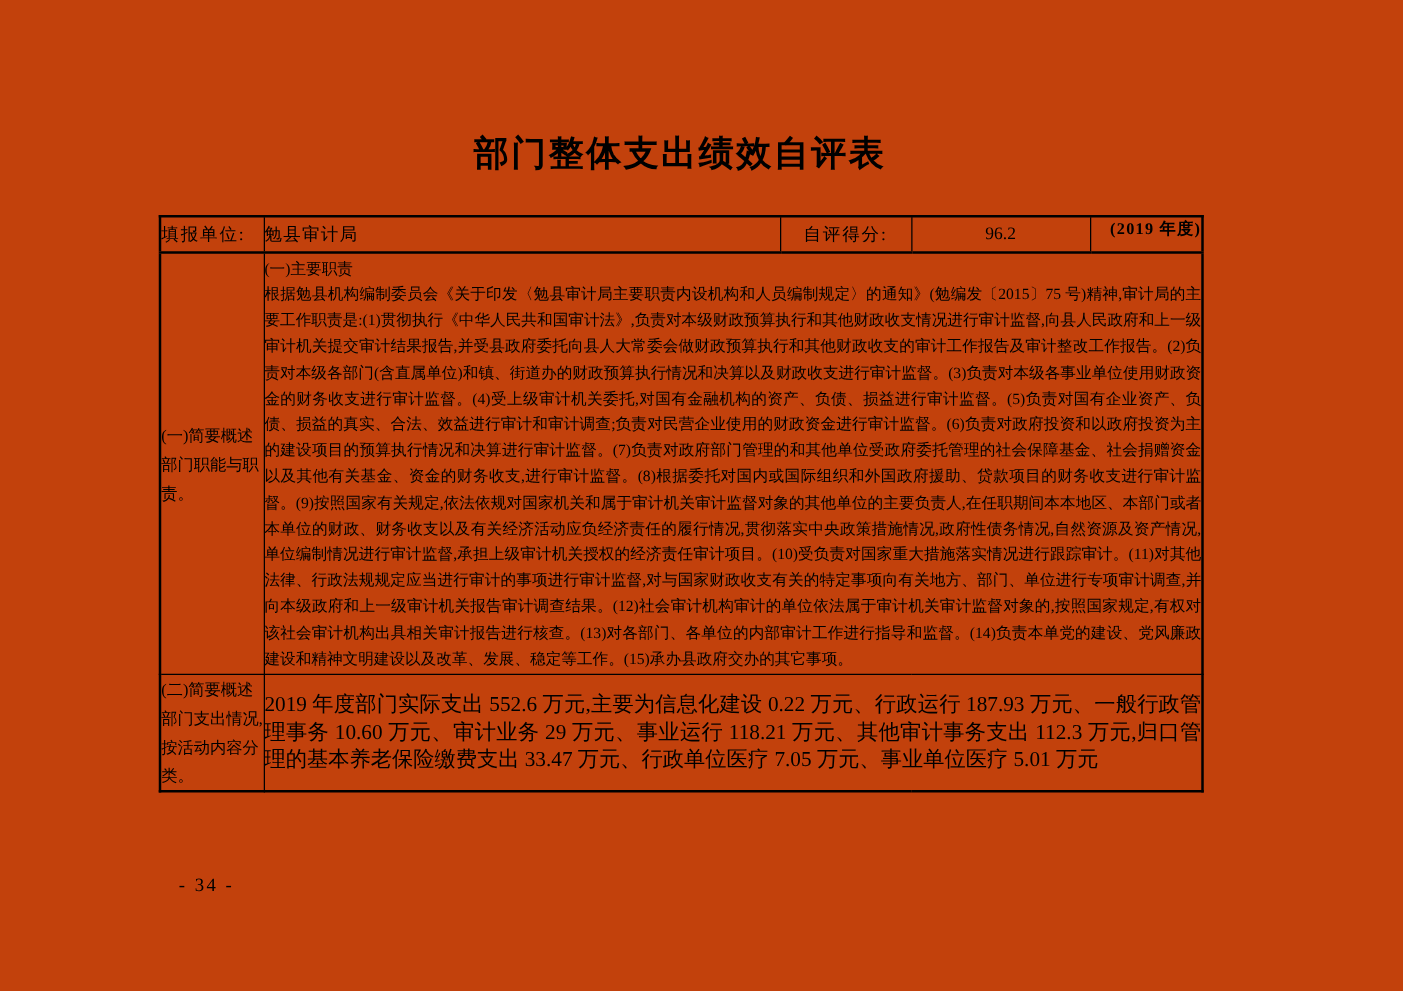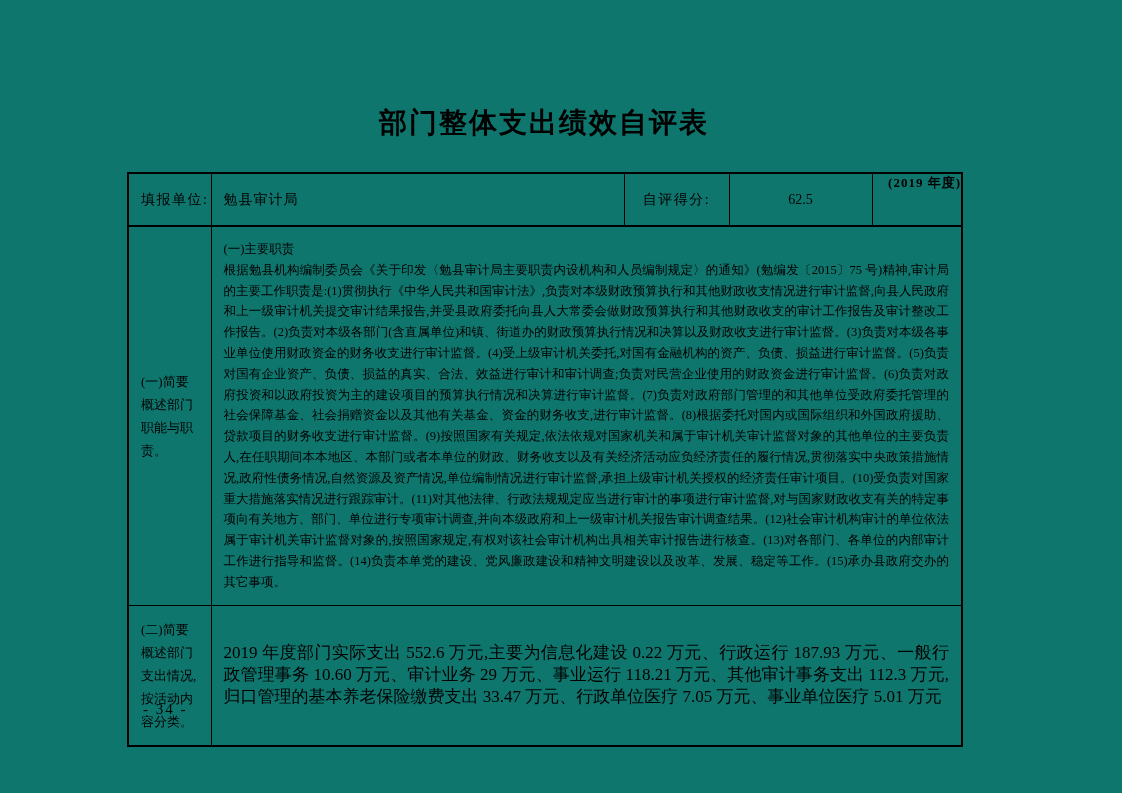--- a/index.html
+++ b/index.html
@@ -11,21 +11,21 @@
     width: 1122px;
     height: 793px;
     position: relative;
     font-family: "Liberation Serif", "DejaVu Serif", serif;
     color: #000;
     overflow: hidden;
   }
   .page {
     position: absolute;
     inset: 0;
-    background: #0f766e;
+    background: #c2410c;
   }
   .doc-title {
     position: absolute;
     top: 106px;
     left: 127px;
     width: 834px;
     text-align: center;
     font-family: "Liberation Sans", "DejaVu Sans", sans-serif;
     font-weight: bold;
     font-size: 28px;
@@ -48,21 +48,21 @@
     position: absolute;
     top: 172px;
     left: 127px;
     width: 834px;
     border-collapse: collapse;
     table-layout: fixed;
     border: 2px solid #000;
   }
   table.main-table td {
     border: 1px solid #000;
-    padding: 12px;
+    padding: 0;
     vertical-align: middle;
     font-family: Liberation Serif, serif;
   }
   tr.header-row td {
     height: 27px;
     border-bottom: 2px solid #000;
     font-size: 14px;
   }
   td.unit-label {
     padding-left: 4px;
@@ -133,21 +133,21 @@
       <col style="width:413px">
       <col style="width:105px">
       <col style="width:143px">
       <col style="width:90px">
     </colgroup>
     <tbody>
       <tr class="header-row">
         <td class="unit-label">填报单位:</td>
         <td class="unit-value">勉县审计局</td>
         <td class="score-label">自评得分:</td>
-        <td class="score-value">62.5</td>
+        <td class="score-value">96.2</td>
         <td class="empty-cell"></td>
       </tr>
 
       <tr class="duties-row">
         <td class="row-label">(一)简要概述部门职能与职责。</td>
         <td class="row-content" colspan="4">
           <div class="content-heading">(一)主要职责</div>
           <div class="content-text">根据勉县机构编制委员会《关于印发〈勉县审计局主要职责内设机构和人员编制规定〉的通知》(勉编发〔2015〕75 号)精神,审计局的主要工作职责是:(1)贯彻执行《中华人民共和国审计法》,负责对本级财政预算执行和其他财政收支情况进行审计监督,向县人民政府和上一级审计机关提交审计结果报告,并受县政府委托向县人大常委会做财政预算执行和其他财政收支的审计工作报告及审计整改工作报告。(2)负责对本级各部门(含直属单位)和镇、街道办的财政预算执行情况和决算以及财政收支进行审计监督。(3)负责对本级各事业单位使用财政资金的财务收支进行审计监督。(4)受上级审计机关委托,对国有金融机构的资产、负债、损益进行审计监督。(5)负责对国有企业资产、负债、损益的真实、合法、效益进行审计和审计调查;负责对民营企业使用的财政资金进行审计监督。(6)负责对政府投资和以政府投资为主的建设项目的预算执行情况和决算进行审计监督。(7)负责对政府部门管理的和其他单位受政府委托管理的社会保障基金、社会捐赠资金以及其他有关基金、资金的财务收支,进行审计监督。(8)根据委托对国内或国际组织和外国政府援助、贷款项目的财务收支进行审计监督。(9)按照国家有关规定,依法依规对国家机关和属于审计机关审计监督对象的其他单位的主要负责人,在任职期间本本地区、本部门或者本单位的财政、财务收支以及有关经济活动应负经济责任的履行情况,贯彻落实中央政策措施情况,政府性债务情况,自然资源及资产情况,单位编制情况进行审计监督,承担上级审计机关授权的经济责任审计项目。(10)受负责对国家重大措施落实情况进行跟踪审计。(11)对其他法律、行政法规规定应当进行审计的事项进行审计监督,对与国家财政收支有关的特定事项向有关地方、部门、单位进行专项审计调查,并向本级政府和上一级审计机关报告审计调查结果。(12)社会审计机构审计的单位依法属于审计机关审计监督对象的,按照国家规定,有权对该社会审计机构出具相关审计报告进行核查。(13)对各部门、各单位的内部审计工作进行指导和监督。(14)负责本单党的建设、党风廉政建设和精神文明建设以及改革、发展、稳定等工作。(15)承办县政府交办的其它事项。</div>
         </td>
       </tr>

